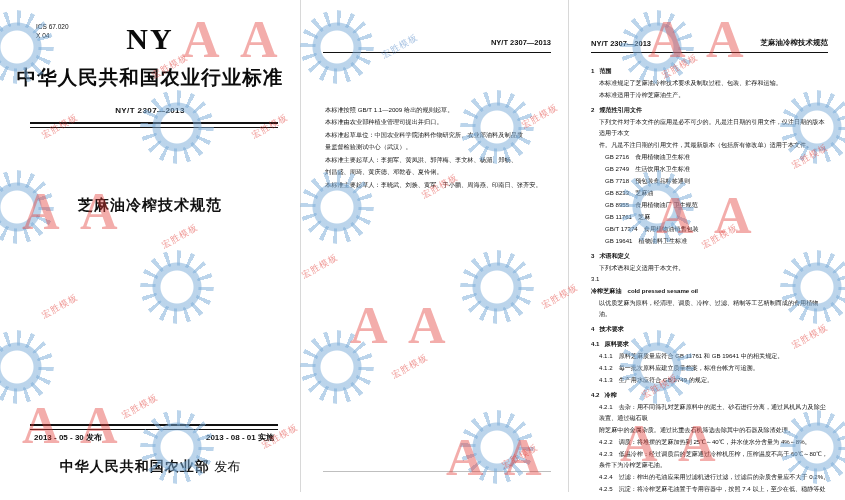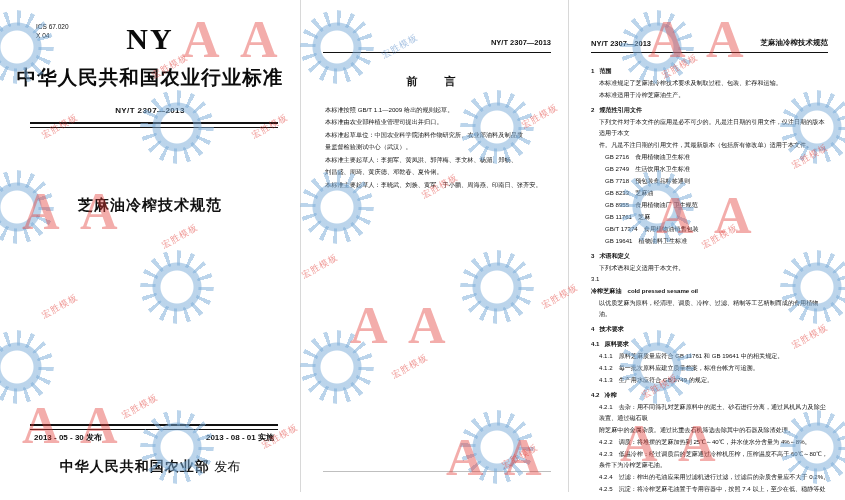--- a/index.html
+++ b/index.html
@@ -189,21 +189,20 @@
       <small>发布</small>
     </div>
   </div>
 
   <div class="page p2">
     <div class="pg-head">
       <span></span>
       <span class="hl">NY/T 2307—2013</span>
     </div>
     <div class="hrule"></div>
-    <div class="fore-title">前　言</div>
     <div class="body">
       <p>本标准按照 GB/T 1.1—2009 给出的规则起草。</p>
       <p>本标准由农业部种植业管理司提出并归口。</p>
       <p>本标准起草单位：中国农业科学院油料作物研究所、农业部油料及制品质</p>
       <p>量监督检验测试中心（武汉）。</p>
       <p>本标准主要起草人：李拥军、黄凤洪、郭萍梅、李文林、杨湄、郑畅、</p>
       <p>刘昌盛、周琦、黄庆德、邓乾春、夏伶俐。</p>
       <p>本标准主要起草人：李晓武、刘焕、黄军、于小鹏、周海燕、印南日、张齐安。</p>
     </div>
     <div class="footline"></div>

